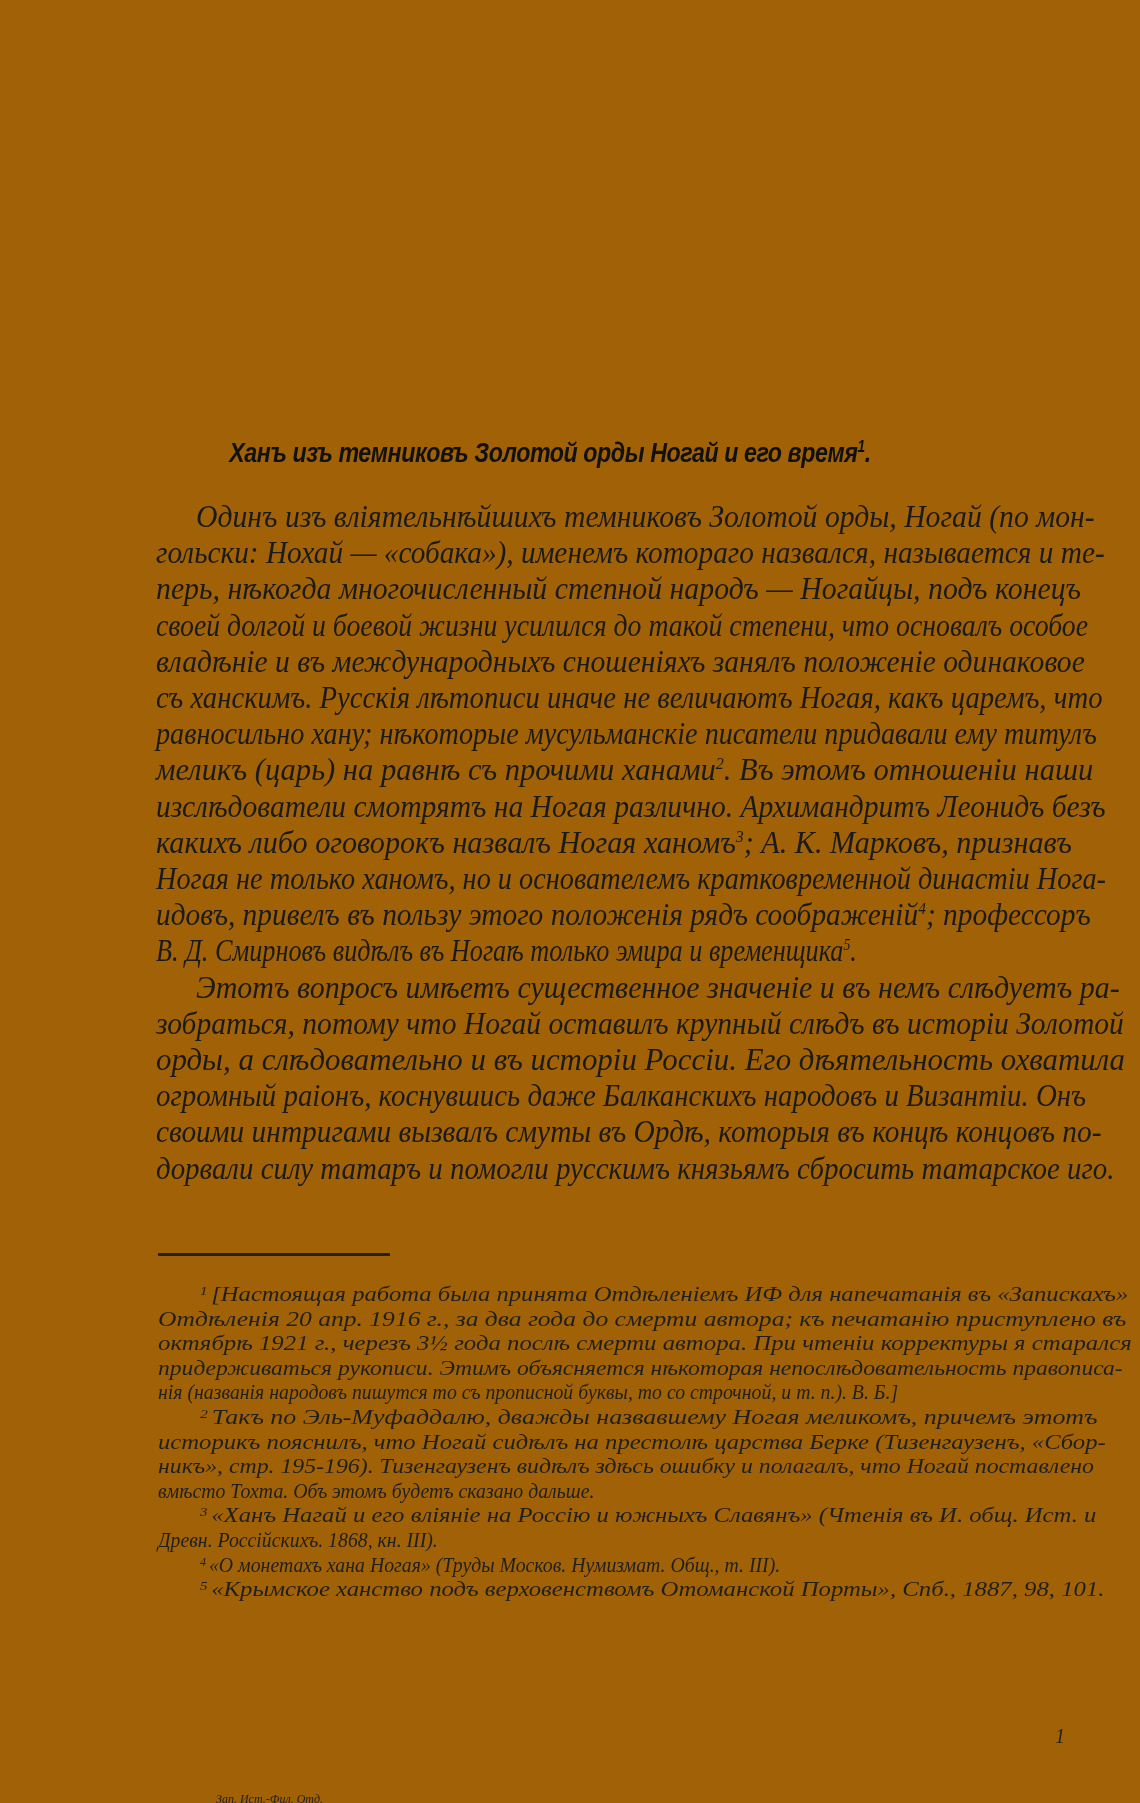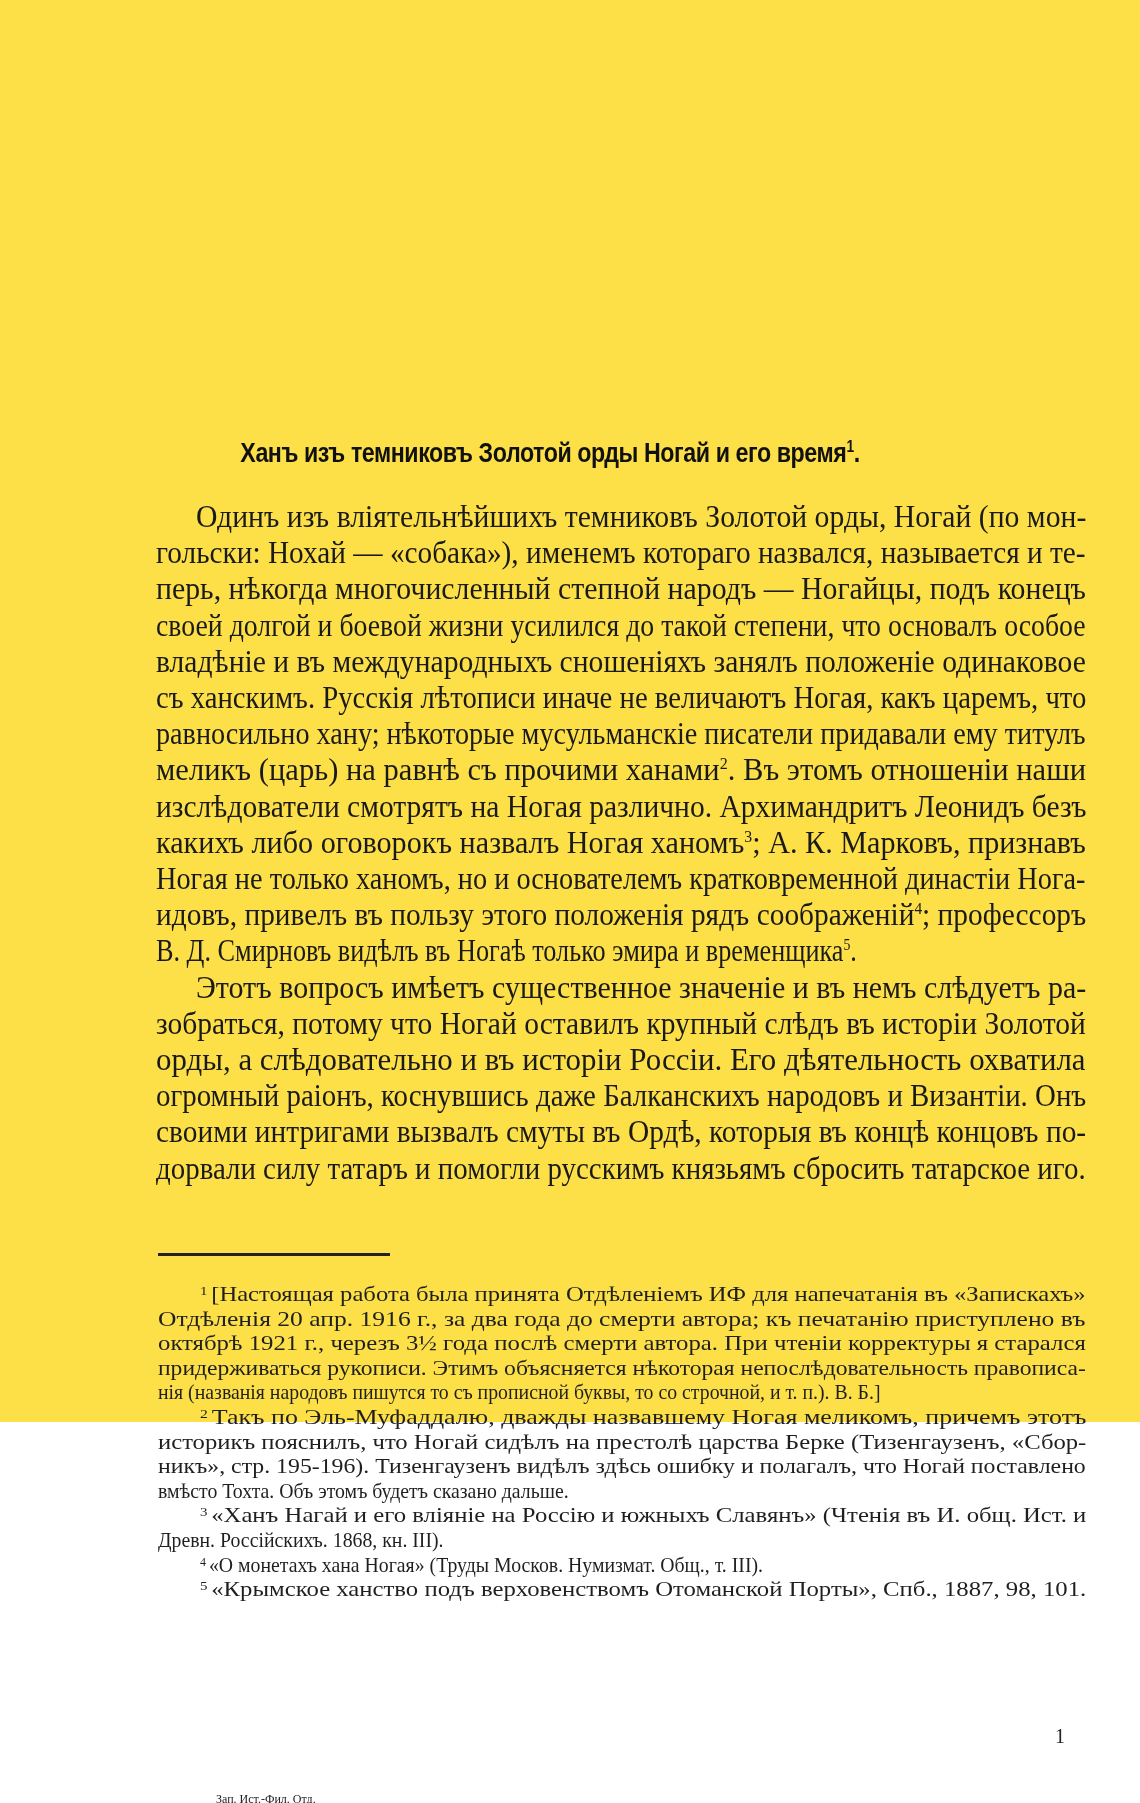--- a/index.html
+++ b/index.html
@@ -1,17 +1,17 @@
 <!DOCTYPE html>
 <html><head>
 <meta charset="utf-8">
 <style>
   html, body { margin: 0; padding: 0; background: #ffffff; }
   body { width: 1140px; height: 1803px; position: relative; overflow: hidden; color: #1a1a1a; font-family: "DejaVu Serif", "Liberation Serif", serif; }
-  .page { position: absolute; left: 0; top: 0; width: 1140px; height: 1422px; background: #fde047; }
+  .page { position: absolute; left: 0; top: 0; width: 1140px; height: 1803px; background: #a16207; font-style: italic; }
   .title { position: absolute; left: 150px; top: 438px; width: 800px; text-align: center;
            font-family: "Liberation Sans", "DejaVu Sans", sans-serif; font-weight: bold;
            font-size: 27px; letter-spacing: -0.5px; transform: scaleX(0.86); transform-origin: center; white-space: nowrap; color: #111; }
   .title sup { font-size: 16px; }
   .body { position: absolute; left: 176px; top: 500px; width: 900px; }
   .line { position: absolute; left: 0; white-space: nowrap; font-family: "Liberation Serif", "DejaVu Serif", serif;
           font-size: 30.5px; color: #1a1a1a; transform-origin: left center; }
   .line sup { font-size: 16px; vertical-align: top; position: relative; top: 2px; }
   .rule { position: absolute; left: 158px; top: 1253px; width: 232px; height: 3px; background: #222; }
   .fn { position: absolute; left: 176px; width: 900px; }

